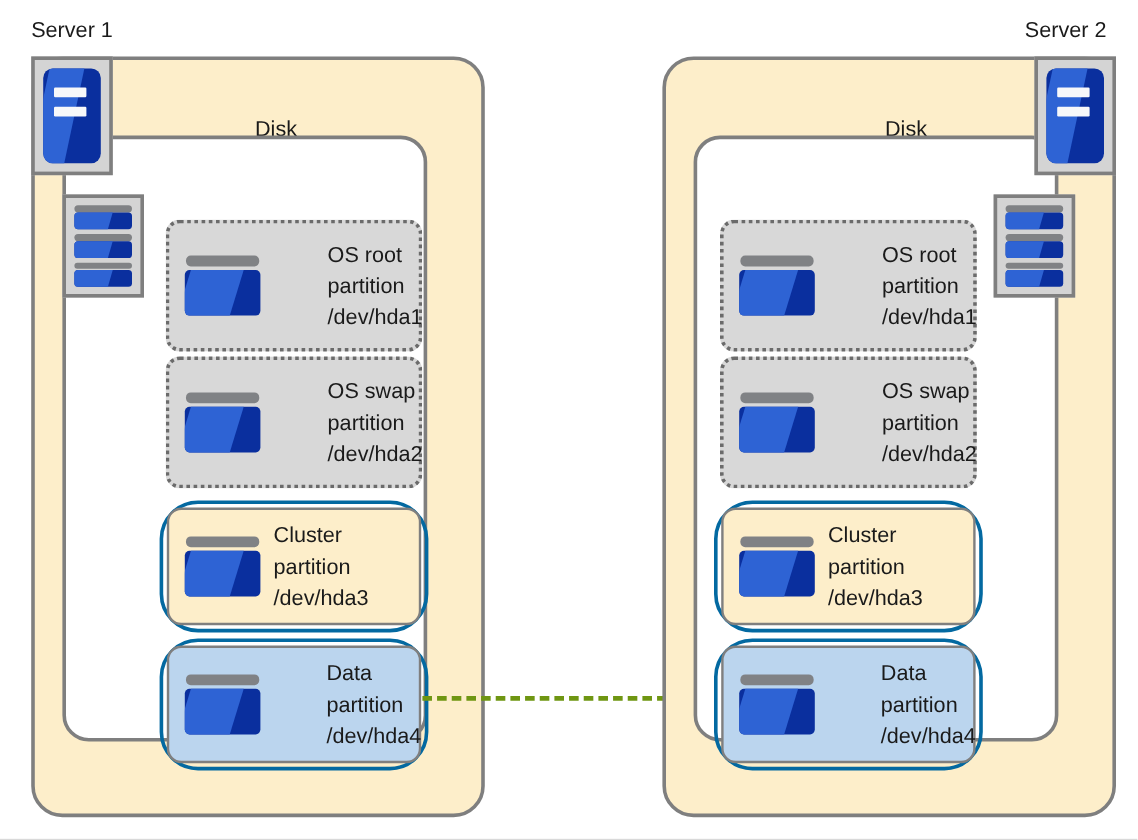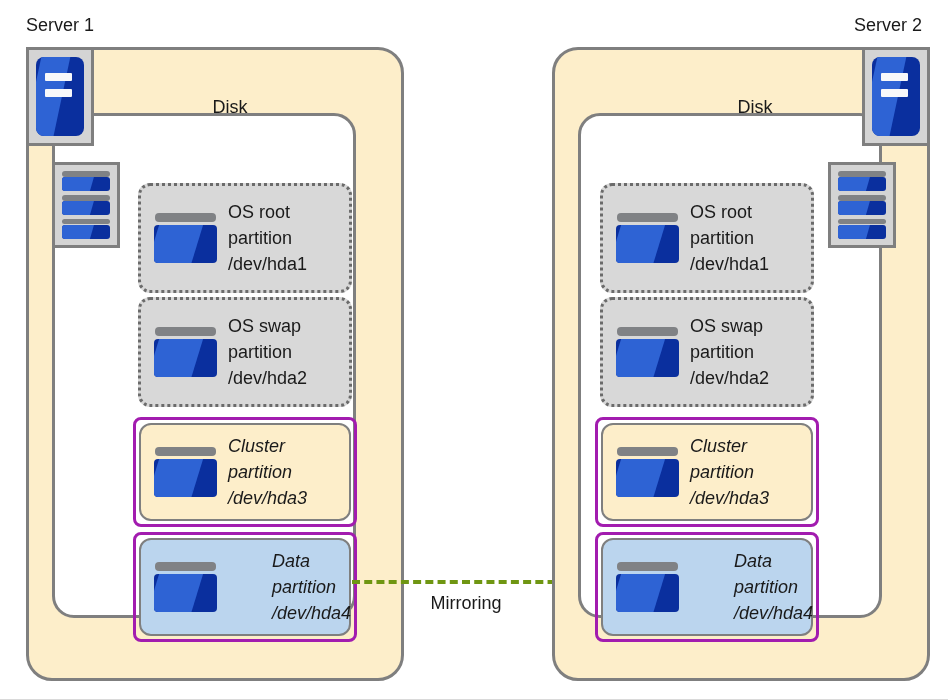--- a/index.html
+++ b/index.html
@@ -166,26 +166,26 @@
     width: 214px;
     height: 110px;
     box-sizing: border-box;
     display: flex;
     align-items: center;
   }
   .partition.dotted {
     background: #d8d8d8;
     border: 3px dotted #6b6b6b;
     border-radius: 12px;
+    gap: 45px;
   }
   .partition.solid {
-    border: 3px solid #a21caf;
-    border-radius: 8px;
+    border: 3px solid #0369a1;
+    border-radius: 32px;
     padding: 3px;
-    font-style: italic;
   }
   .partition.solid > .inner {
     width: 100%;
     height: 100%;
     box-sizing: border-box;
     border: 2px solid #7f7f7f;
     border-radius: 12px;
     display: flex;
     align-items: center;
   }
@@ -348,21 +348,20 @@
       <div class="part-text">
         <div>Data</div>
         <div>partition</div>
         <div>/dev/hda4</div>
       </div>
     </div>
   </div>
 
   <div id="mirror-line"></div>
   <div id="mirror-arrow"></div>
-  <div id="mirror-label">Mirroring</div>
 
   <div id="server2-title" class="server-title">Server 2</div>
 
   <div id="server2-box" class="server-box"></div>
 
   <div id="server2-disklabel" class="disk-label">
     <div>Disk</div>
     <div>/dev/hda</div>
   </div>
 

